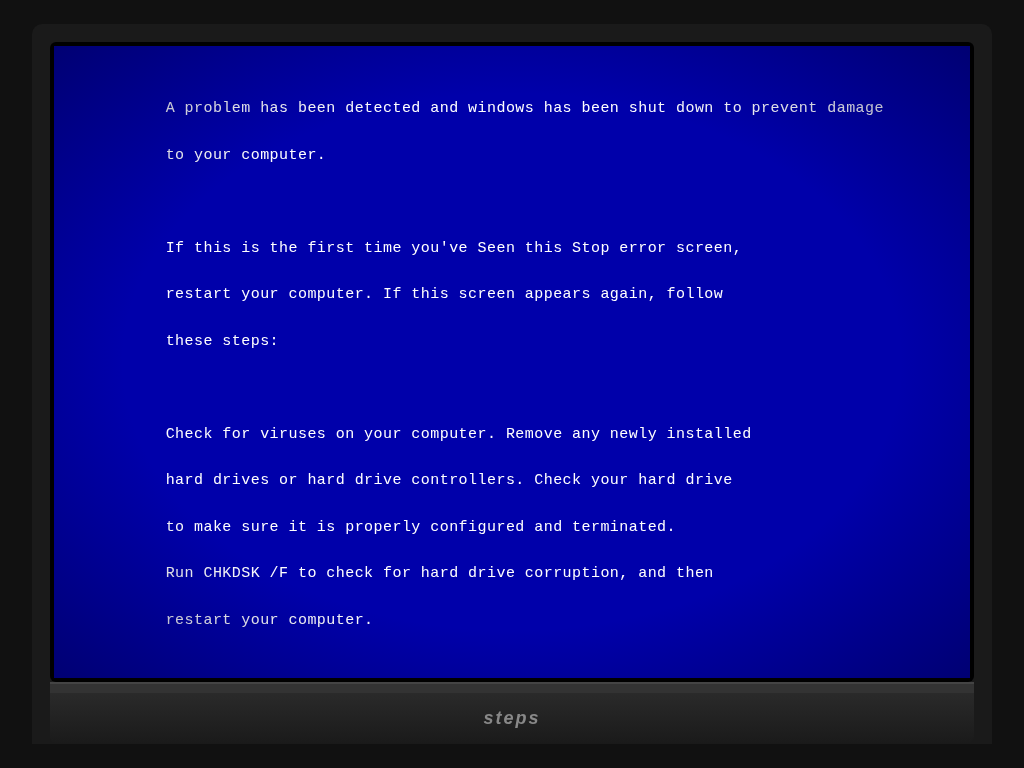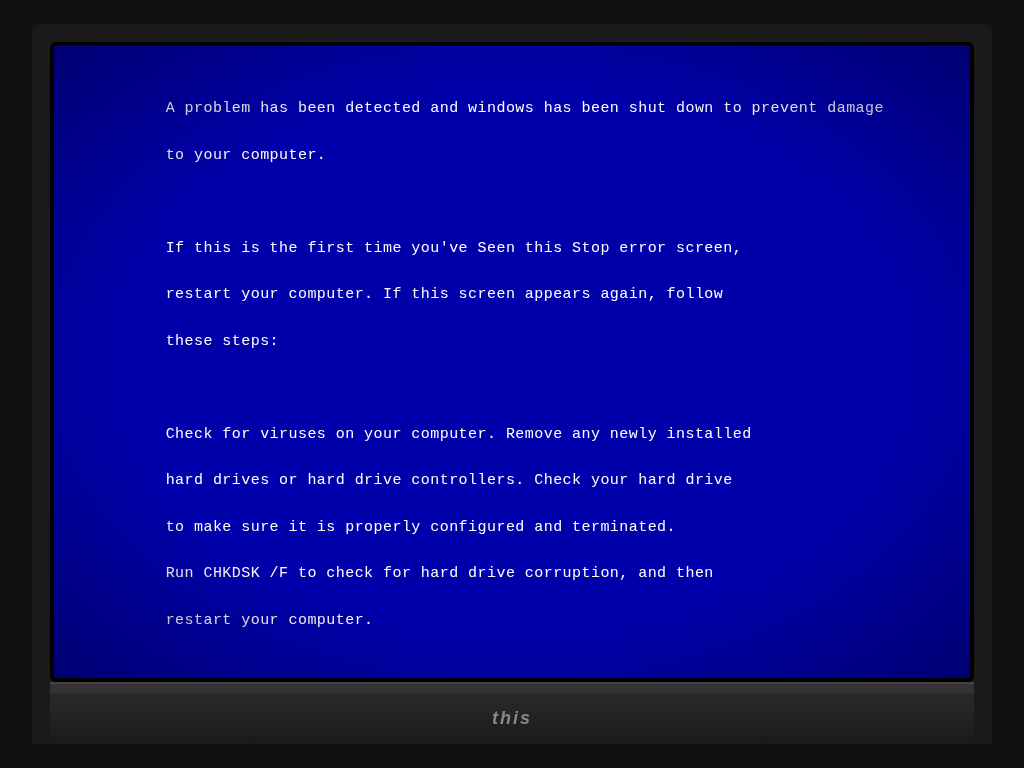--- a/index.html
+++ b/index.html
@@ -122,15 +122,15 @@
         <span>restart your computer.</span><br>
         <br>
         <br>
         <br>
         
       </div>
     </div>
   </div>
   <div class="laptop-hinge"></div>
   <div class="laptop-bottom">
-    <span class="laptop-brand">this</span>
+    <span class="laptop-brand">steps</span>
   </div>
 </div>
 
 </body></html>

